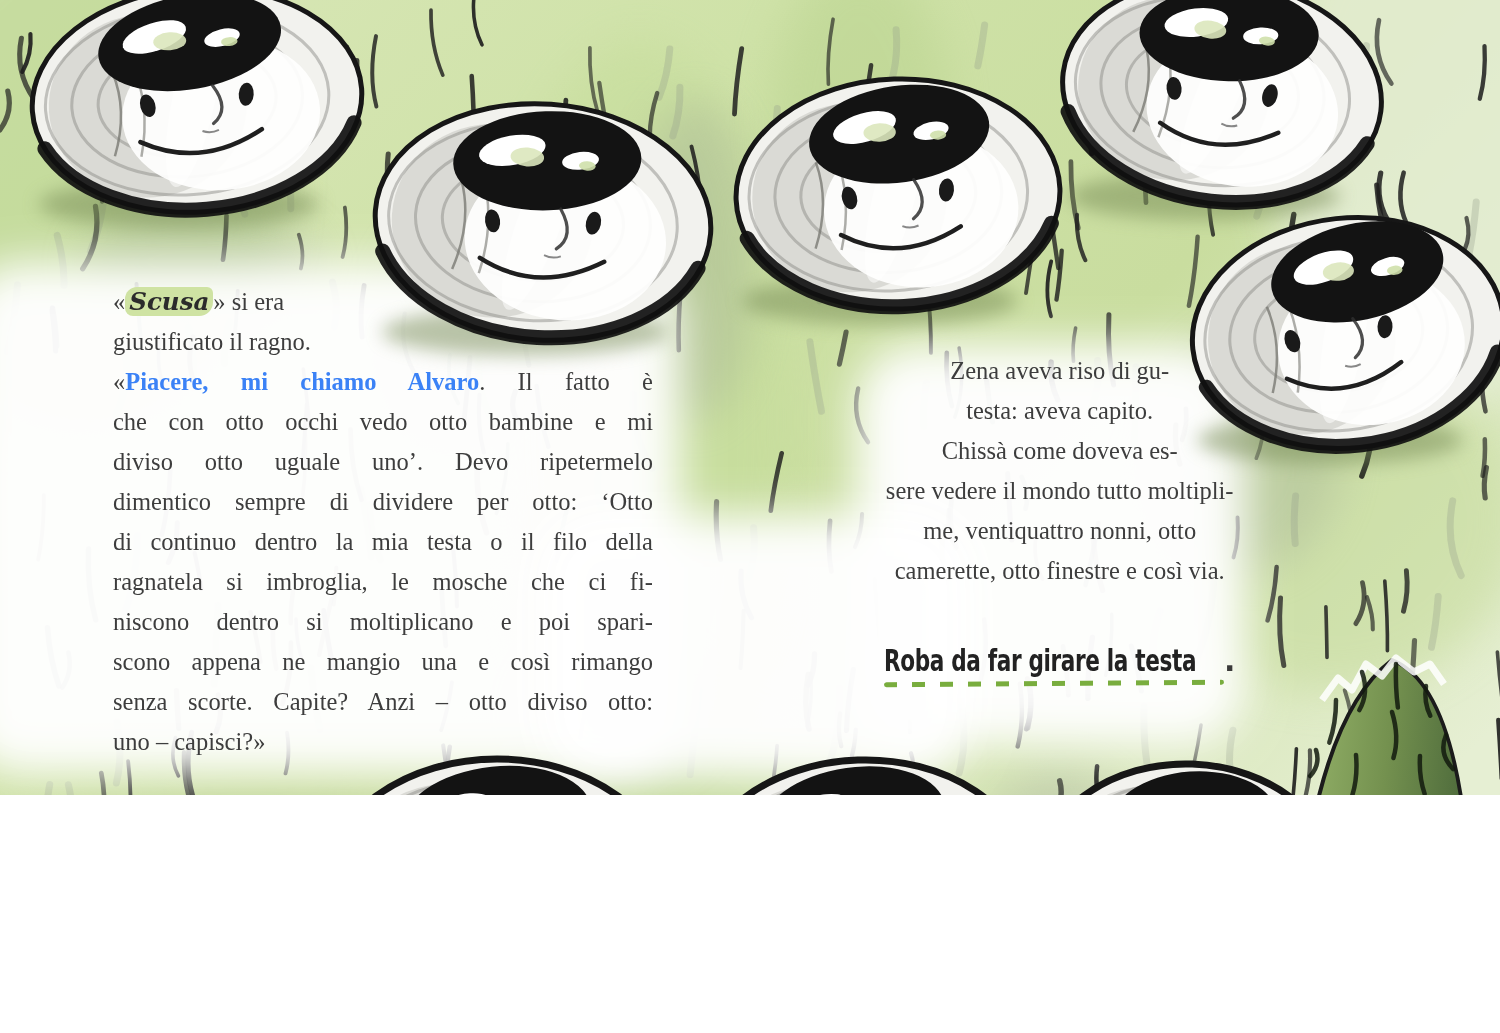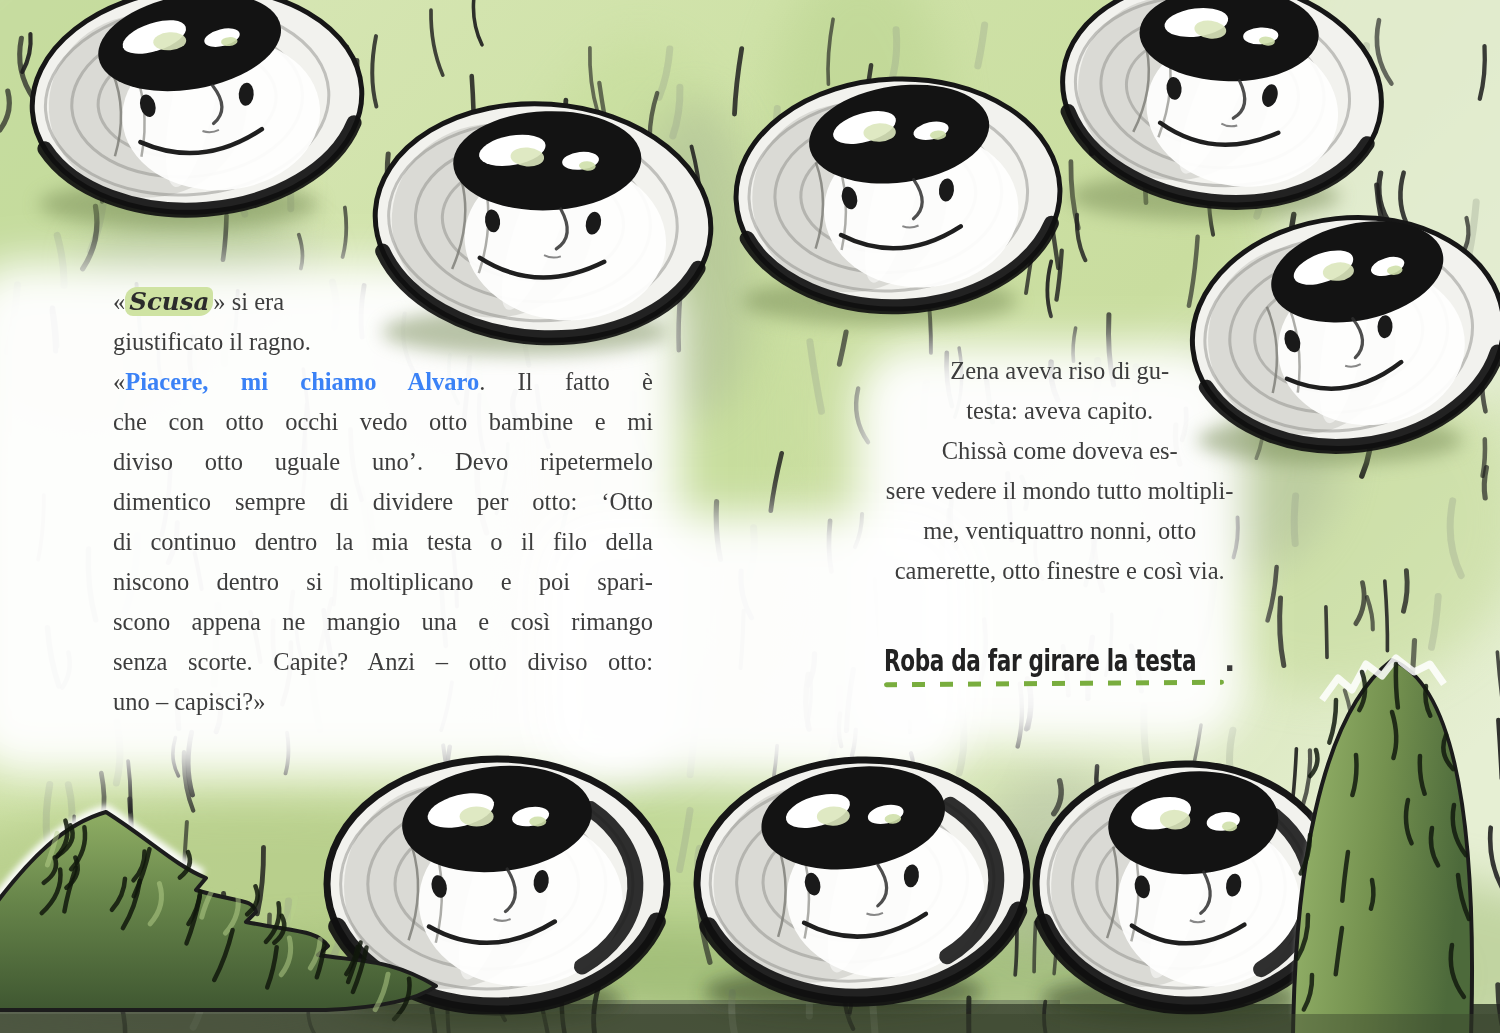--- a/index.html
+++ b/index.html
@@ -1,16 +1,16 @@
 <!DOCTYPE html>
 <html><head>
 <meta charset="utf-8">
 <style>
   html,body{margin:0;padding:0;background:#ffffff;}
-  .page{position:relative;width:1500px;height:1033px;overflow:hidden;
+  .page{position:relative;width:1500px;height:795px;overflow:hidden;
         font-family:"Liberation Serif",serif;}
   #scene{position:absolute;left:0;top:0;}
 
   .txt{position:absolute;color:#3d3d3d;font-size:24.5px;line-height:40px;}
 
   .left-text{left:113px;top:282px;width:540px;}
   .left-text .line{text-align:justify;text-align-last:justify;}
   .left-text .line:nth-child(1),
   .left-text .line:nth-child(2),
   .left-text .line:last-child{text-align-last:left;}
@@ -660,20 +660,21 @@
     </svg>
 
   <div class="txt left-text">
       <div class="line"><span>«</span><span class="scusa">Scusa</span><span>» si era</span></div>
       <div class="line">giustificato il ragno.</div>
       <div class="line"><span>«</span><span class="b">Piacere, mi chiamo Alvaro</span><span>. Il fatto è</span></div>
       <div class="line">che con otto occhi vedo otto bambine e mi</div>
       <div class="line">diviso otto uguale uno’. Devo ripetermelo</div>
       <div class="line">dimentico sempre di dividere per otto: ‘Otto</div>
       <div class="line">di continuo dentro la mia testa o il filo della</div>
+      <div class="line">ragnatela si imbroglia, le mosche che ci fi-</div>
       <div class="line">niscono dentro si moltiplicano e poi spari-</div>
       <div class="line">scono appena ne mangio una e così rimango</div>
       <div class="line">senza scorte. Capite? Anzi – otto diviso otto:</div>
       <div class="line">uno – capisci?»</div>
     </div>
 
   <div class="txt right-text">
     <div>
         <div class="line">Zena aveva riso di gu-</div>
         <div class="line">testa: aveva capito.</div>

